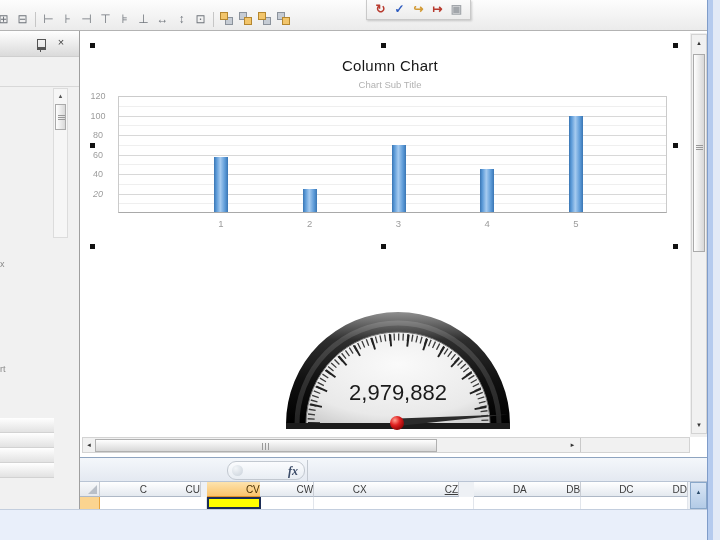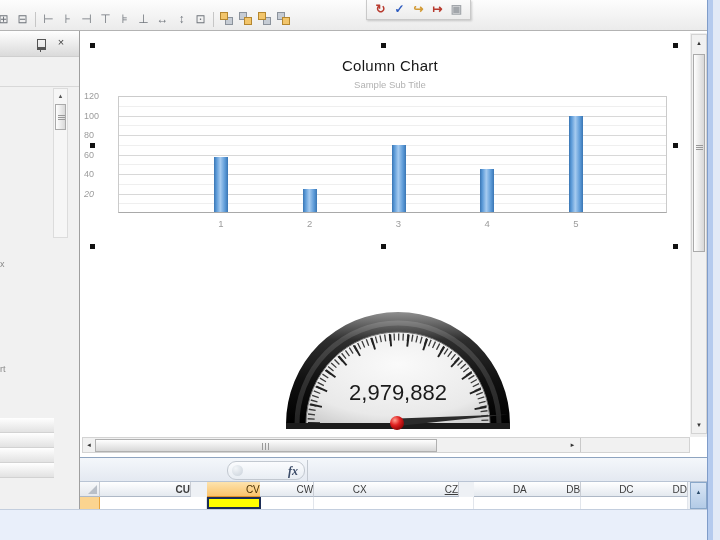--- a/index.html
+++ b/index.html
@@ -47,21 +47,21 @@
 
   
   #design-area{left:80px;top:31px;width:611px;height:520px;background:#ffffff;overflow:hidden}
   .handle{position:absolute;width:5px;height:5px;background:#111;z-index:6}
 
   #chart-title{position:absolute;left:15px;top:26px;width:590px;text-align:center;font-size:15px;color:#161616;letter-spacing:.3px}
   #chart-subtitle{position:absolute;left:15px;top:48px;width:590px;text-align:center;font-size:9.5px;color:#b2b2b2}
   #plot-border{position:absolute;left:38px;top:65px;width:549px;height:117px;border:1px solid #cbcbcb;border-bottom:1px solid #a9a9a9;box-sizing:border-box}
   .grid{position:absolute;left:38px;width:549px;height:1px;background:#d8d8d8}
   .grid.minor{background:#efefef}
-  .ylab{position:absolute;left:4px;width:28px;text-align:left;font-size:9px;color:#9c9c9c}
+  .ylab{position:absolute;left:4px;width:28px;text-align:center;font-size:9px;color:#9c9c9c}
   .xlab{position:absolute;top:187px;width:30px;text-align:center;font-size:9.5px;color:#9c9c9c}
   .bar{position:absolute;width:14px;
       background:linear-gradient(90deg,#3a76b4 0%,#5d9bd8 18%,#a6cbf0 45%,#5d9bd8 78%,#3a76b4 100%)}
 
   #avg-heading{position:absolute;left:0;top:253px;width:638px;text-align:center;font-size:21px;color:#000;letter-spacing:.5px}
   #gauge{position:absolute;left:203px;top:279px}
 
   
   #h-scroll{left:82px;top:437px;width:608px;height:16px;background:#f1f1f1;border:1px solid #d3d3d3;box-sizing:border-box}
   .sc-btn{position:absolute;text-align:center;color:#333;font-size:6px}
@@ -186,21 +186,21 @@
         <div class="prow"></div>
         <div class="prow"></div>
         <div class="prow"></div>
         <div class="prow"></div>
       </div>
   </div>
 
   <div id="design-area" class="abs">
     <div id="chart-object">
       <div id="chart-title">Column Chart</div>
-      <div id="chart-subtitle">Sample Sub Title</div>
+      <div id="chart-subtitle">Chart Sub Title</div>
       <div id="plot-layer">
           <div class="grid minor" style="top: 172.25px;"></div>
           <div class="grid" style="top: 162.5px;"></div>
           <div class="grid minor" style="top: 152.75px;"></div>
           <div class="grid" style="top: 143px;"></div>
           <div class="grid minor" style="top: 133.25px;"></div>
           <div class="grid" style="top: 123.5px;"></div>
           <div class="grid minor" style="top: 113.75px;"></div>
           <div class="grid" style="top: 104px;"></div>
           <div class="grid minor" style="top: 94.25px;"></div>
@@ -290,21 +290,21 @@
       <span id="fx-dot"></span>
       <span id="fx-label">fx</span>
     </div>
     <div id="fx-div"></div>
   </div>
 
   <div id="sheet" class="abs">
     <div id="corner"></div>
     <div id="col-headers">
         <div class="col-header" style="left: 20px;">CT</div>
-        <div class="col-header" style="left: 57px; font-weight: bold;">CU</div>
+        <div class="col-header" style="left: 67px;">CU</div>
         <div class="col-header sel" style="left: 126.8px;">CV</div>
         <div class="col-header" style="left: 180.2px;">CW</div>
         <div class="col-header" style="left: 233.6px;">CX</div>
         <div class="col-header" style="left: 287px;">CY</div>
         <div class="col-header" style="left: 325px; text-decoration: underline;">CZ</div>
         <div class="col-header" style="left: 393.8px;">DA</div>
         <div class="col-header" style="left: 447.2px;">DB</div>
         <div class="col-header" style="left: 500.6px;">DC</div>
         <div class="col-header" style="left: 554px;">DD</div>
       </div>

